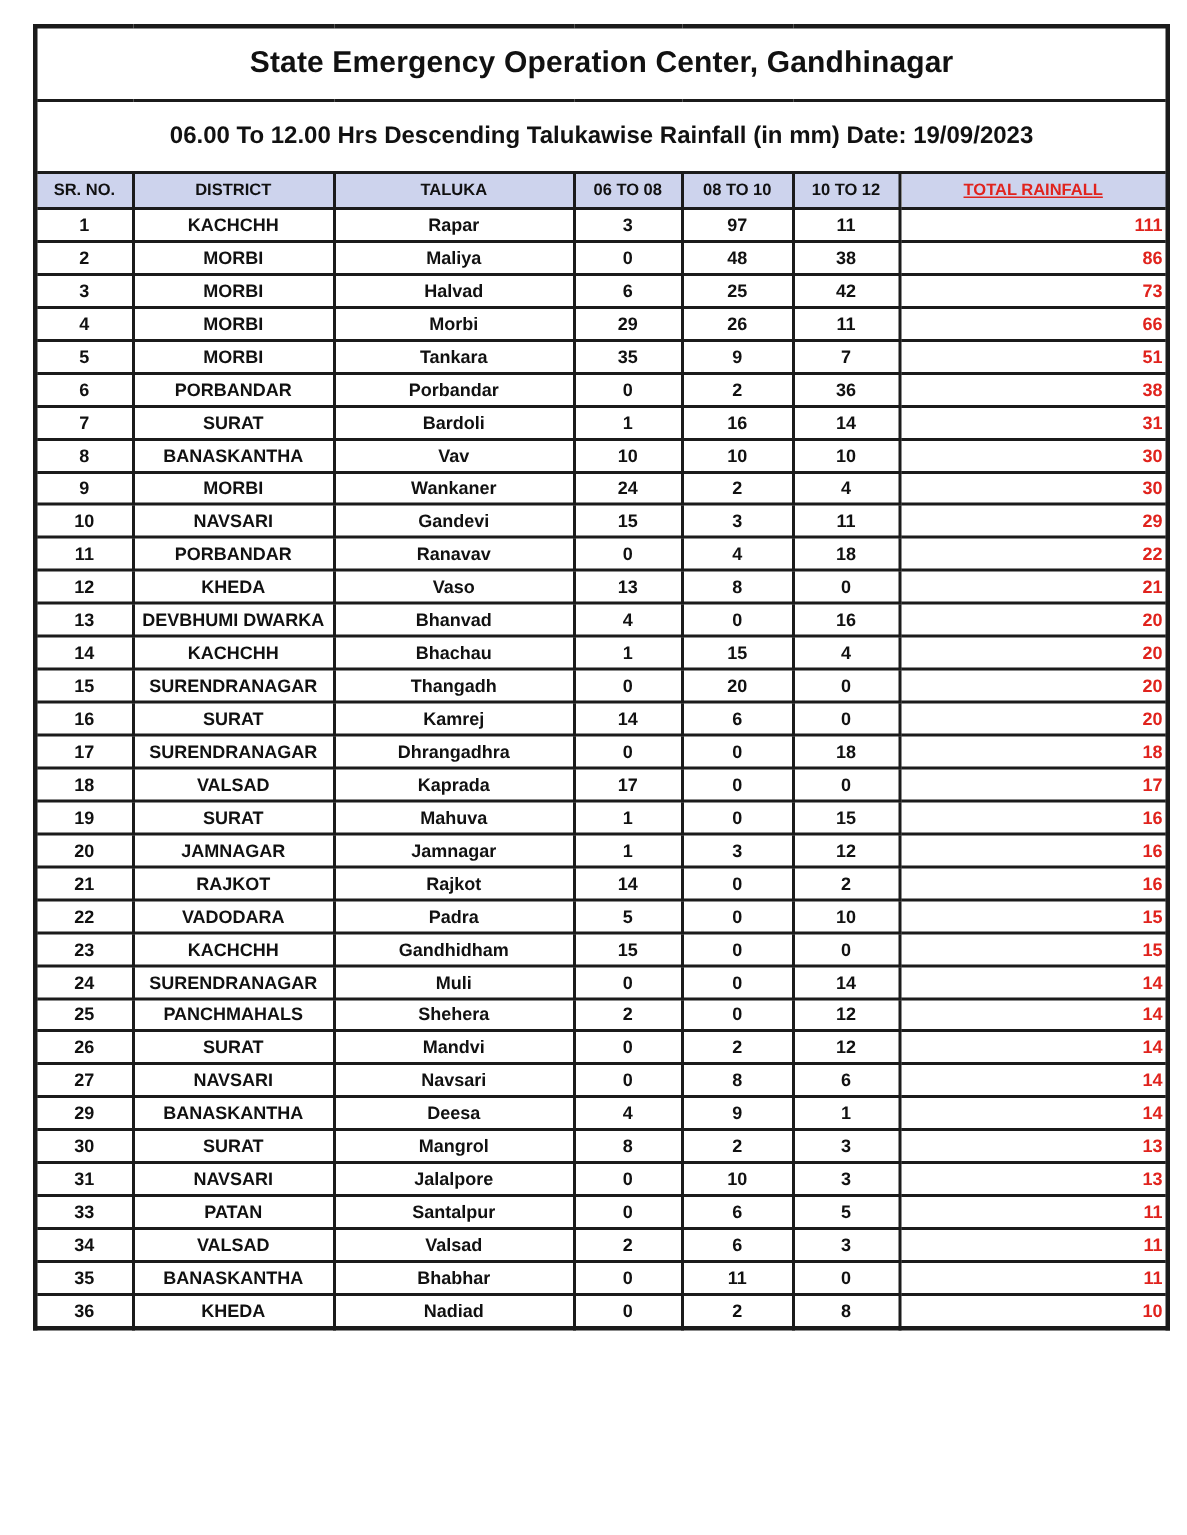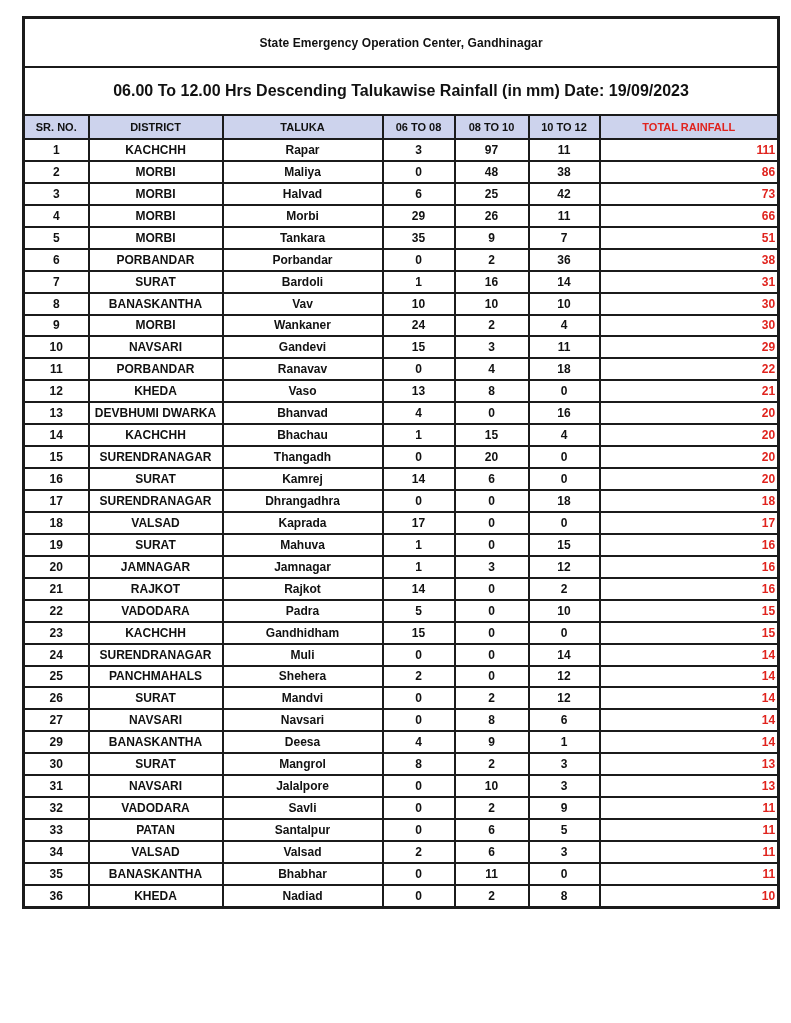--- a/index.html
+++ b/index.html
@@ -30,39 +30,40 @@
     border: 2px solid var(--border-col, #1b1b1b);
     text-align: center;
     vertical-align: middle;
     padding: 0 2px;
     overflow: hidden;
     white-space: nowrap;
     color: #111111;
   }
   .title-cell {
     height: 47px;
-    font-size: 12px;
+    font-size: 20px;
     font-weight: bold;
     letter-spacing: 0.1px;
   }
   .subtitle-cell {
     height: 46px;
     font-size: 16px;
     font-weight: bold;
     margin-top: 20px;
   }
   tr.col-header th {
     height: 22px;
     background: var(--header-bg, #cdd3ed);
     font-size: 11px;
     font-weight: bold;
     margin-top: 44px;
   }
   tr.col-header th.total {
     color: var(--total-red, #e0231d);
+    text-decoration: underline;
   }
   tbody.data td {
     height: 19.95px;
     font-size: 12px;
     font-weight: bold;
   }
   tbody.data td.total {
     color: var(--total-red, #e0231d);
     text-align: right;
   }
@@ -363,29 +364,20 @@
         <tr>
           <td>31</td>
           <td>NAVSARI</td>
           <td>Jalalpore</td>
           <td>0</td>
           <td>10</td>
           <td>3</td>
           <td class="total">13</td>
         </tr>
         <tr>
-          <td>32</td>
-          <td>VADODARA</td>
-          <td>Savli</td>
-          <td>0</td>
-          <td>2</td>
-          <td>9</td>
-          <td class="total">11</td>
-        </tr>
-        <tr>
           <td>33</td>
           <td>PATAN</td>
           <td>Santalpur</td>
           <td>0</td>
           <td>6</td>
           <td>5</td>
           <td class="total">11</td>
         </tr>
         <tr>
           <td>34</td>

